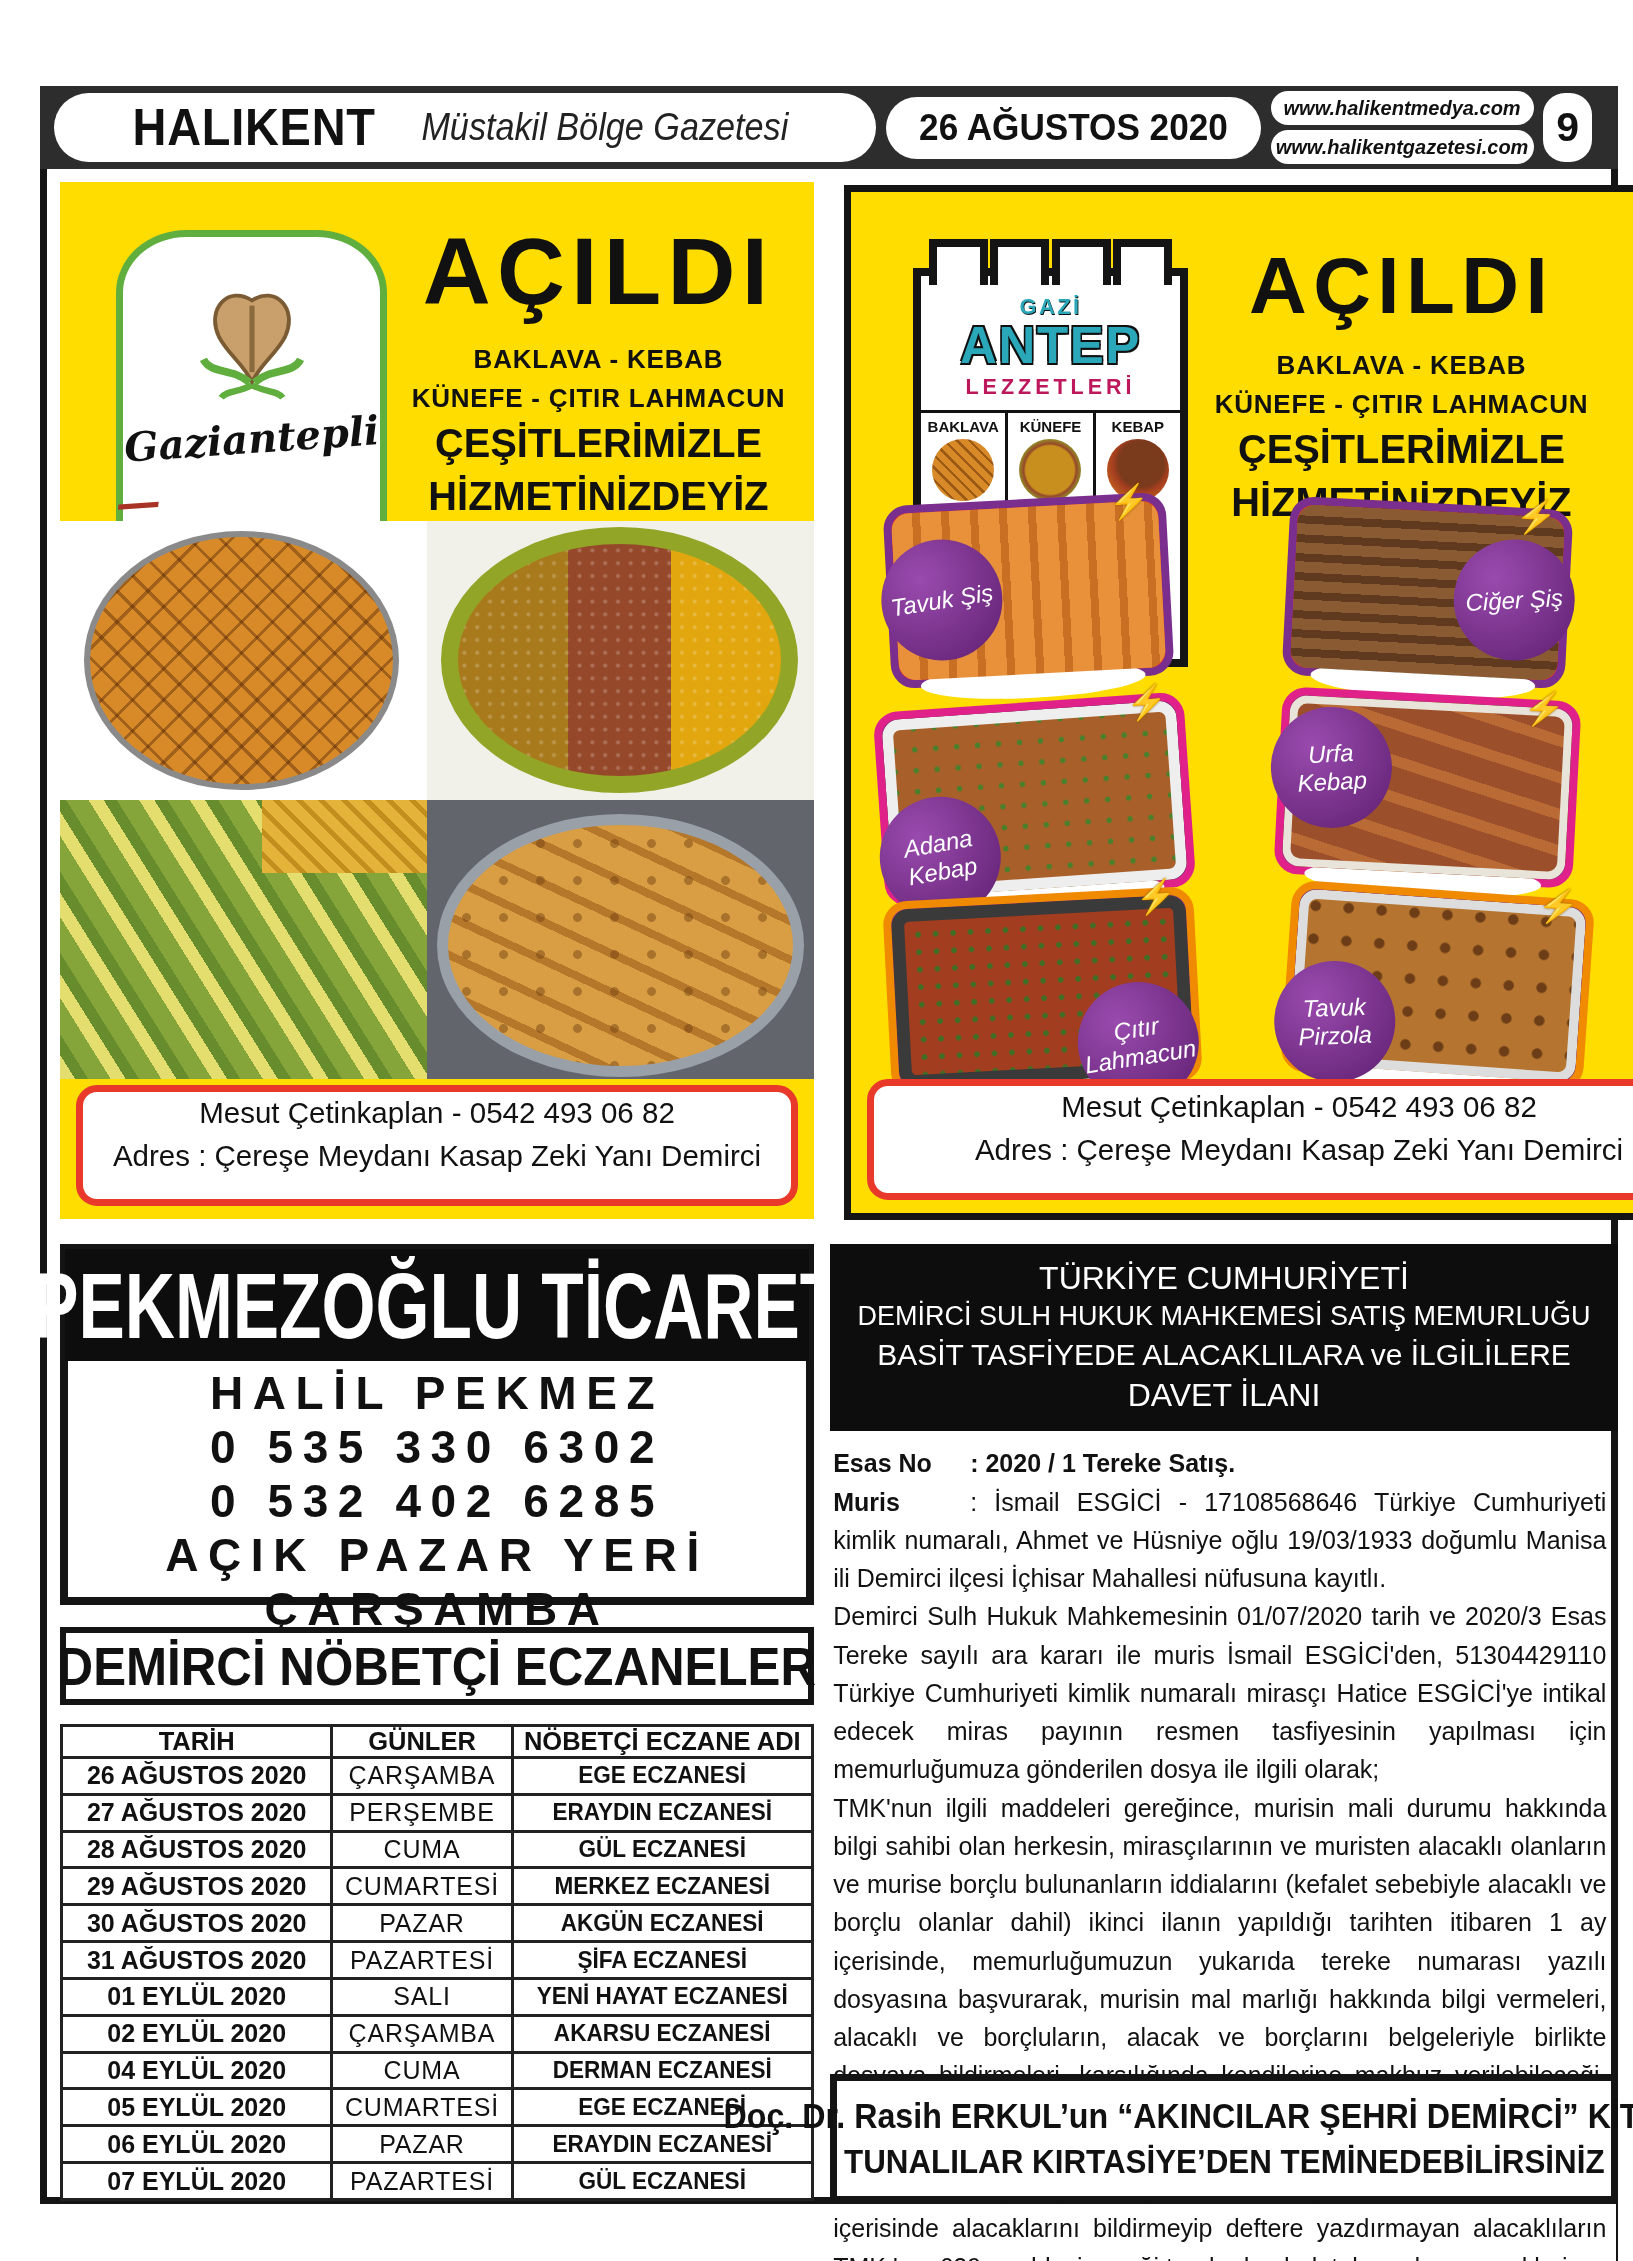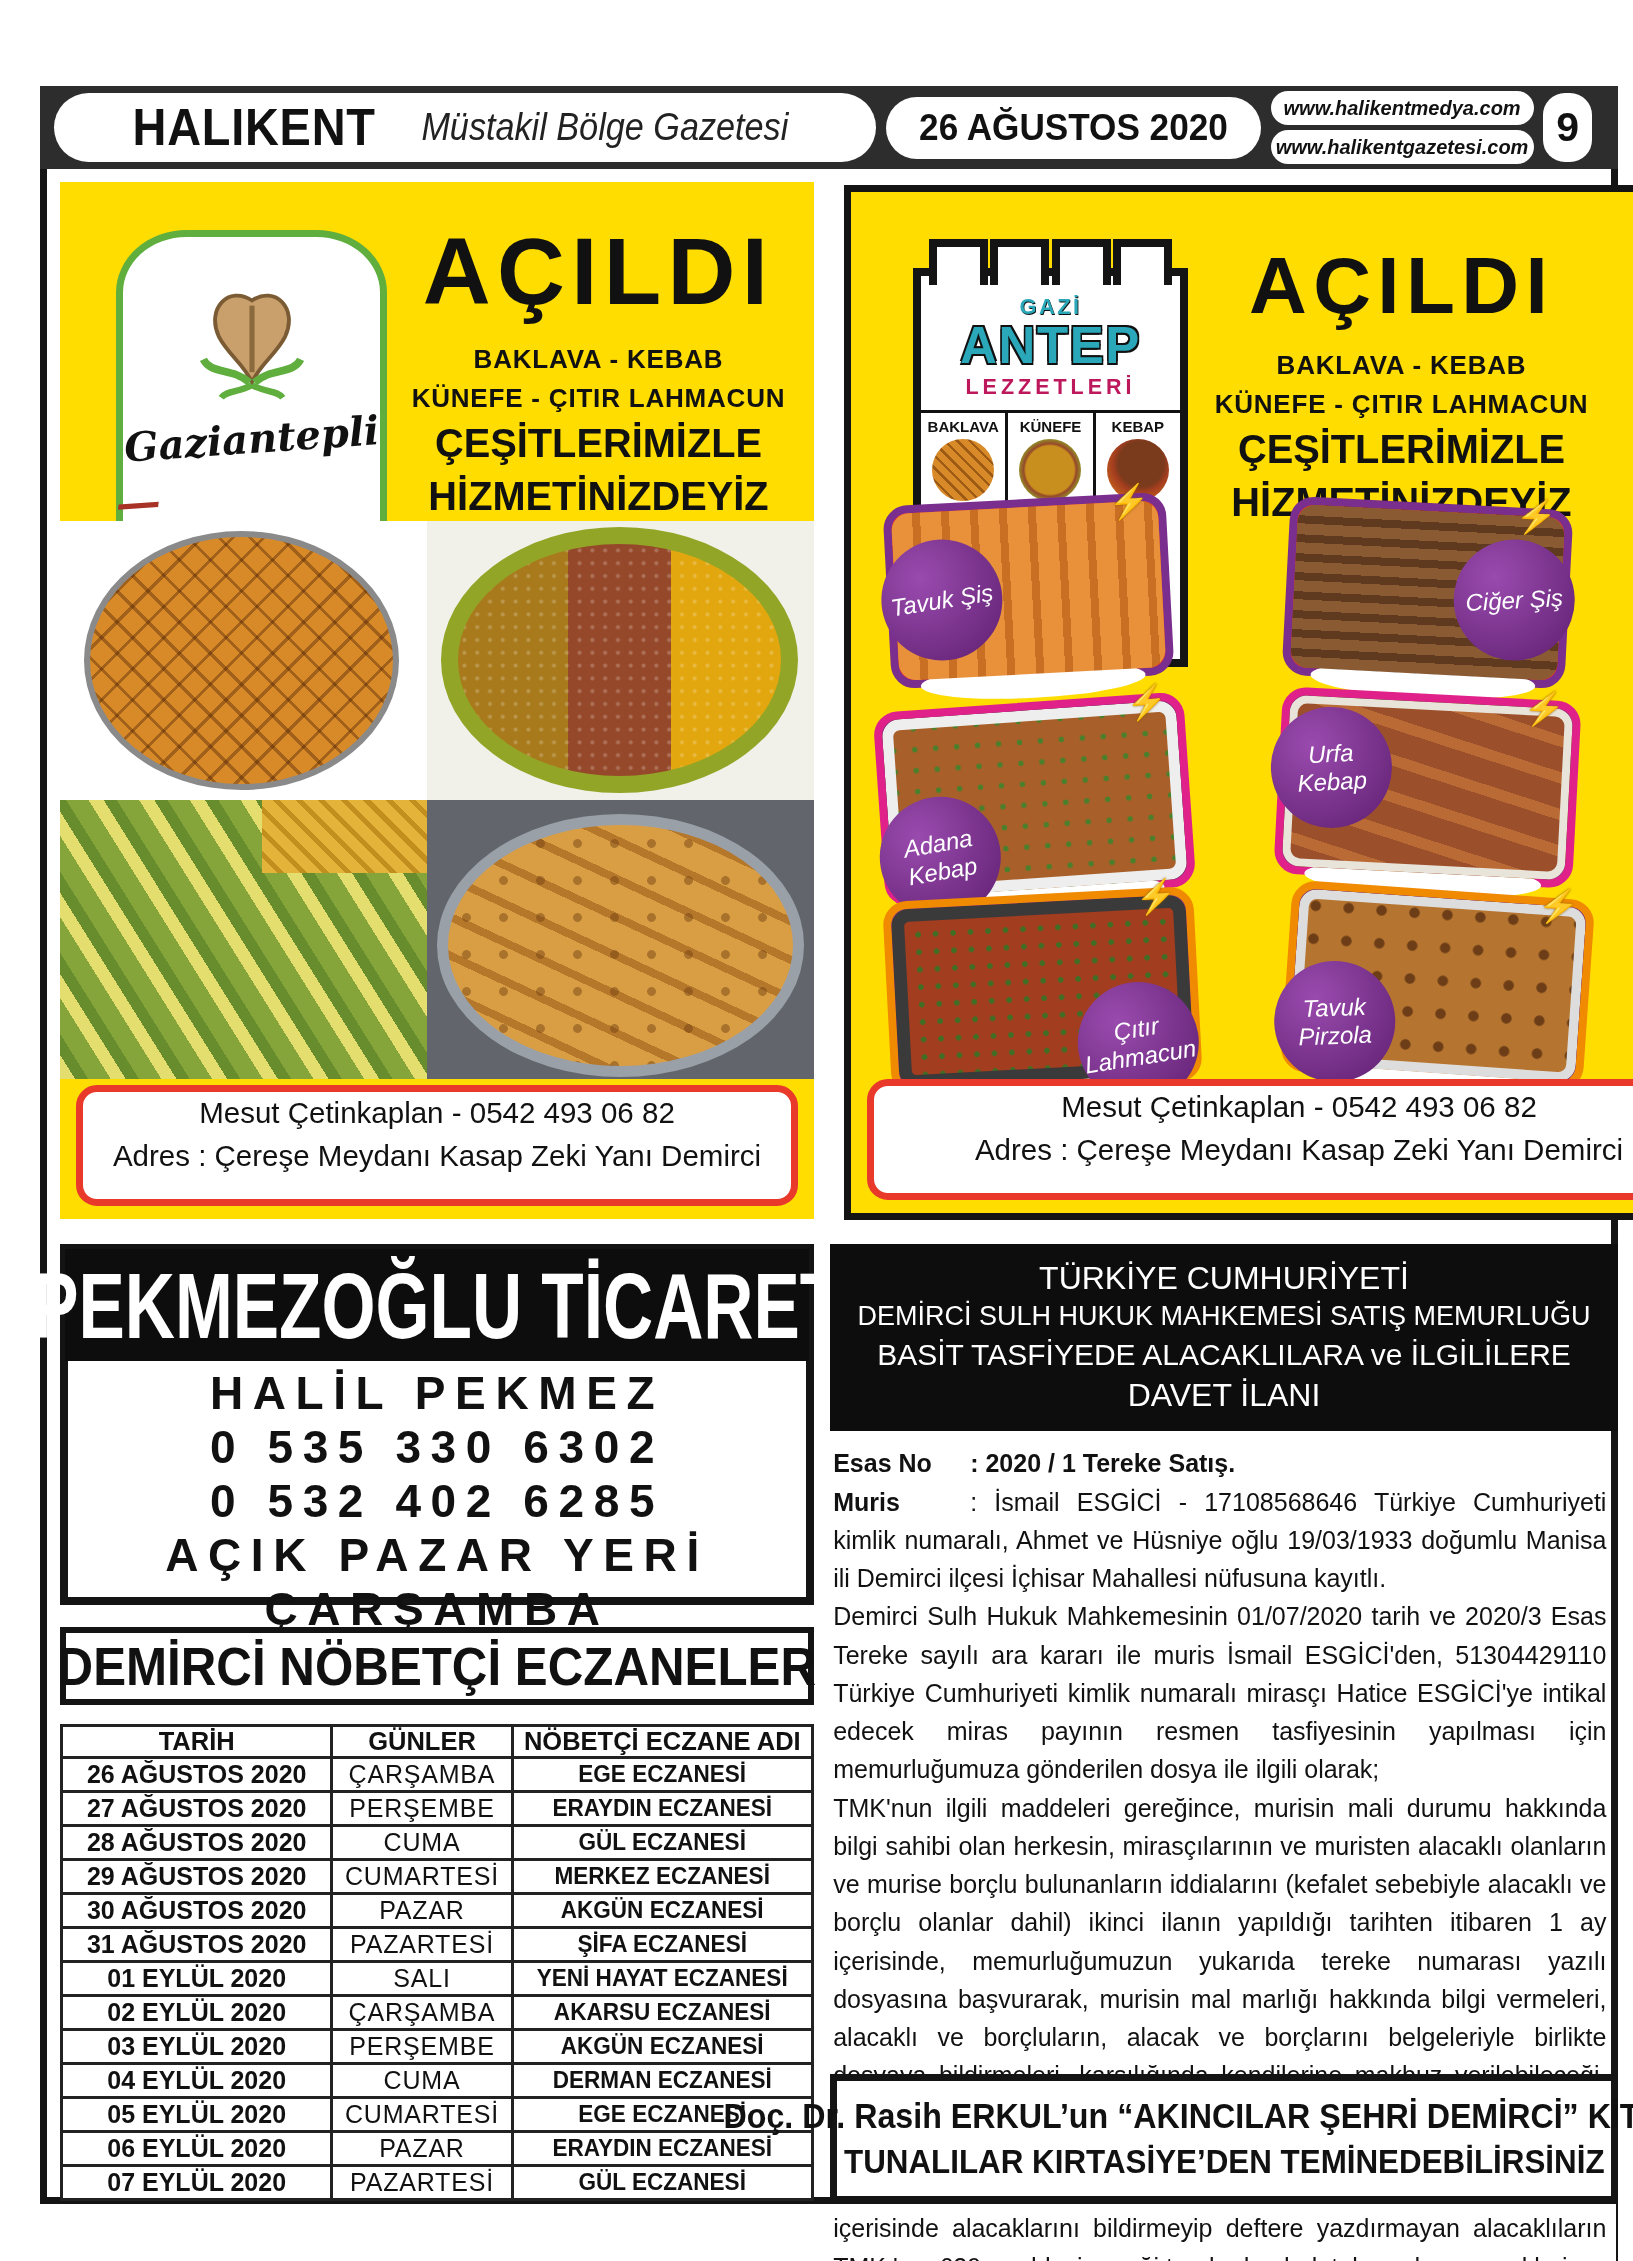--- a/index.html
+++ b/index.html
@@ -362,25 +362,20 @@
           <td class="c-date">01 EYLÜL 2020</td>
           <td class="c-day">SALI</td>
           <td class="c-name">YENİ HAYAT ECZANESİ</td>
         </tr>
       <tr>
           <td class="c-date">02 EYLÜL 2020</td>
           <td class="c-day">ÇARŞAMBA</td>
           <td class="c-name">AKARSU ECZANESİ</td>
         </tr>
       <tr>
-          <td class="c-date">03 EYLÜL 2020</td>
-          <td class="c-day">PERŞEMBE</td>
-          <td class="c-name">AKGÜN ECZANESİ</td>
-        </tr>
-      <tr>
           <td class="c-date">04 EYLÜL 2020</td>
           <td class="c-day">CUMA</td>
           <td class="c-name">DERMAN ECZANESİ</td>
         </tr>
       <tr>
           <td class="c-date">05 EYLÜL 2020</td>
           <td class="c-day">CUMARTESİ</td>
           <td class="c-name">EGE ECZANESİ</td>
         </tr>
       <tr>

